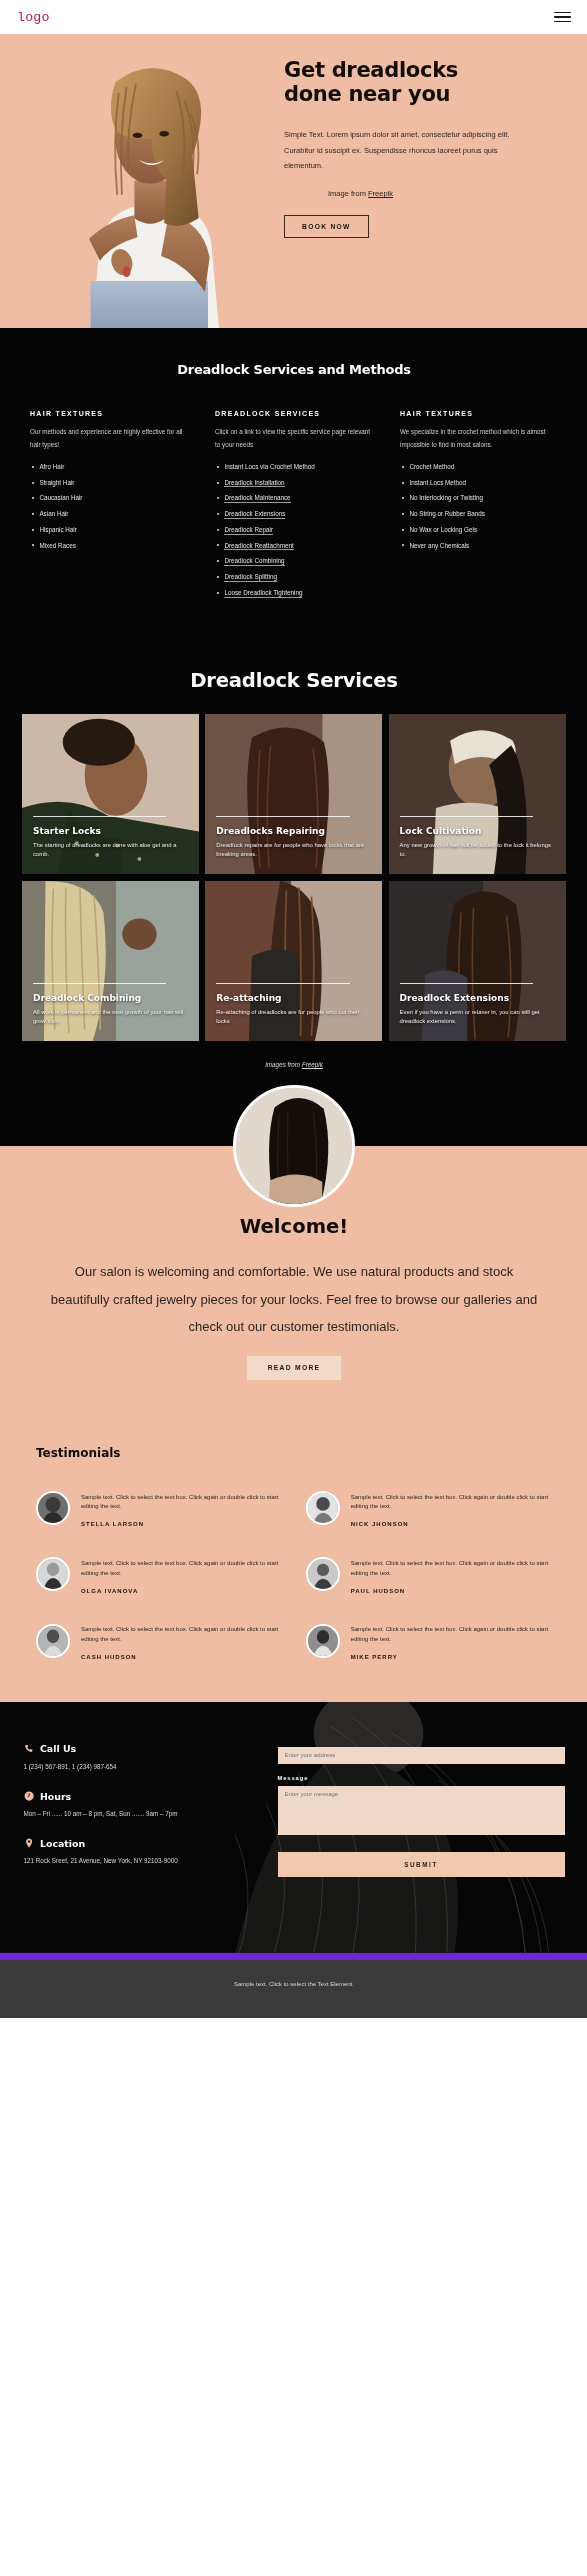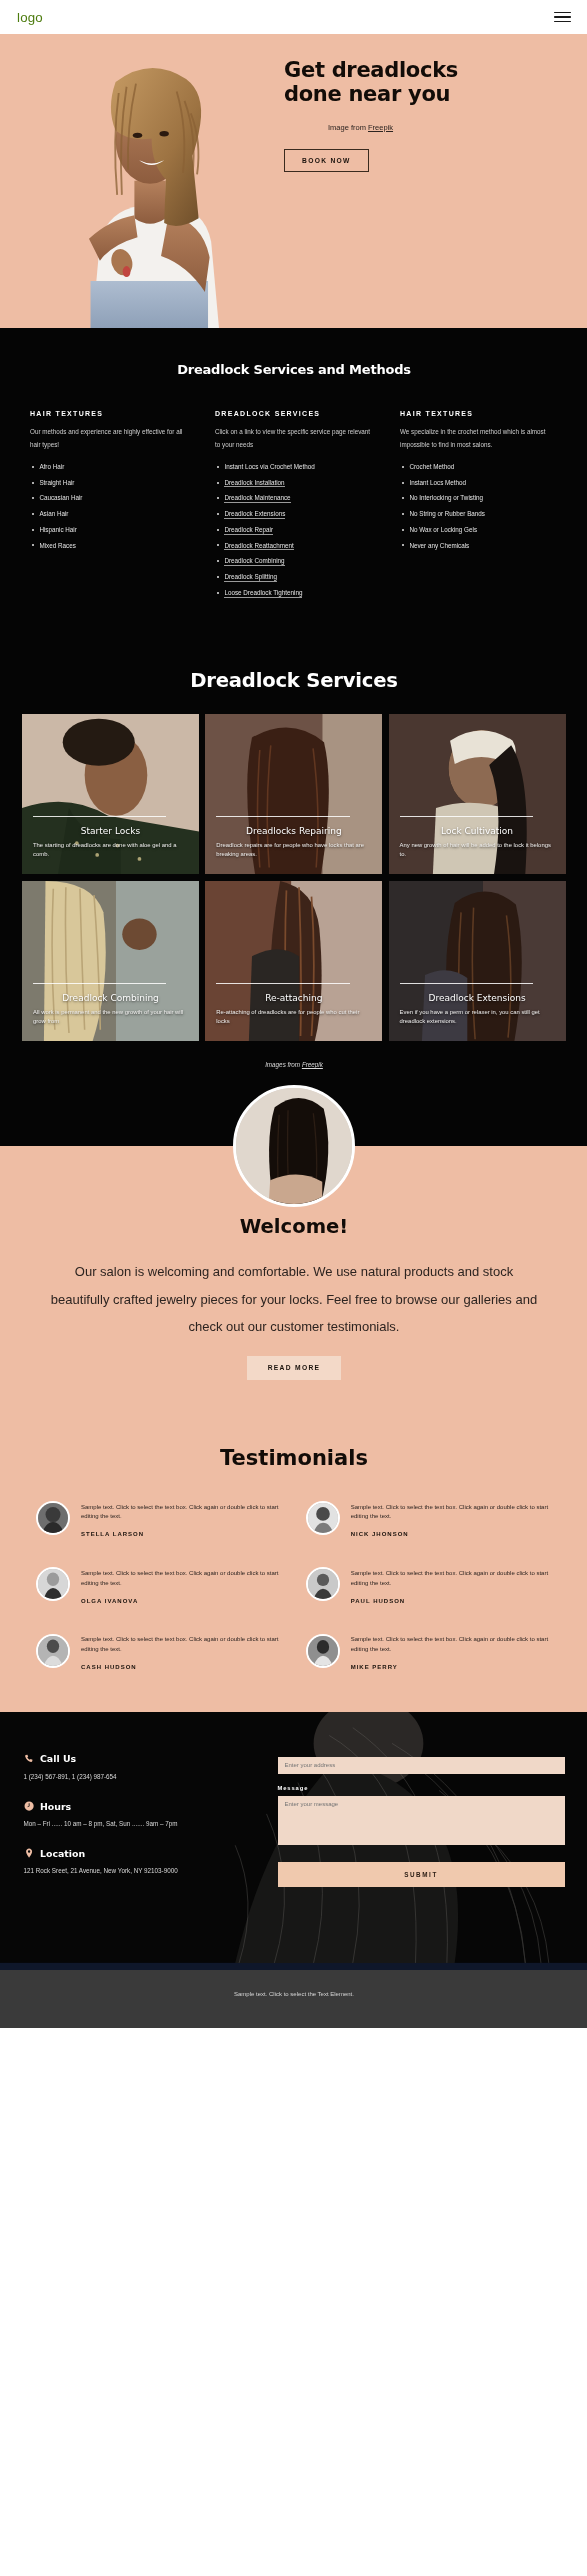--- a/index.html
+++ b/index.html
@@ -10,21 +10,21 @@
     color:#1a1a1a;
     -webkit-font-smoothing:antialiased;
   }
   .page { width:588px; position:relative; overflow:hidden; }
 
   
   .header {
     height:34px; background:#fff; display:flex; align-items:center;
     justify-content:space-between; padding:0 17px;
   }
-  .logo { font-size:13.3px; color:#4d7c0f; font-family:Liberation Sans, sans-serif; letter-spacing:0.2px; }
+  .logo { font-size:13.3px; color:#be185d; font-family:Liberation Mono, monospace; letter-spacing:0.2px; }
   .burger { width:17px; display:flex; flex-direction:column; gap:3.1px; cursor:pointer; }
   .burger i { display:block; height:1.6px; background:#1a1a1a; border-radius:0.8px; }
 
   
   .hero { background:#eebda4; display:flex; min-height:294px; position:relative; }
   .hero-img-wrap { width:270px; flex:0 0 270px; position:relative; overflow:hidden; }
   .hero-photo {
     position:absolute; left:31px; bottom:0; width:235px; height:282px;
   }
   .hero-text { flex:1; padding:23.5px 38px 0 14px; }
@@ -72,22 +72,22 @@
   .gallery { padding:27px 22px 17px; }
   .gal-title { font-size:19.6px; margin-bottom:22px; }
   .grid { display:flex; flex-wrap:wrap; gap:6.3px; }
   .card {
     position:relative; width:177px; height:161px; overflow:hidden; cursor:pointer;
   }
   .card .ph { position:absolute; inset:0; }
   .card .cap { position:absolute; left:11px; right:11px; bottom:15.7px; }
   .card .rule { height:0.9px; background:rgba(255,255,255,.85); margin-bottom:9.4px; width:86%; }
   .card .cap h4 {
-    font-family:"DejaVu Sans", sans-serif; font-size:9px; font-weight:normal; color:#fff;
-    text-shadow:0 0.8px 2.4px rgba(0,0,0,.6); margin-bottom:4.7px;text-align:center;
+    font-family:"DejaVu Sans", sans-serif; font-size:9px; font-weight:bold; color:#fff;
+    text-shadow:0 0.8px 2.4px rgba(0,0,0,.6); margin-bottom:4.7px;
   }
   .card .cap p { font-size:5.9px; line-height:1.55; color:#f0efee; text-shadow:0 0.8px 2.4px rgba(0,0,0,.7); }
   .gal-credit { text-align:center; font-size:6.3px; font-style:italic; color:#dcdcdc; margin-top:19px; }
   .gal-credit a { color:#dcdcdc; text-decoration:underline; }
 
   
   .welcome-wrap { position:relative; }
   .welcome-top { height:61px; background:#050505; }
   .welcome { background:#eebda4; padding:69px 47px 41px; text-align:center; position:relative; }
   .avatar-big {
@@ -100,33 +100,33 @@
   .welcome .wc { margin-top:17px; font-size:7.5px; color:#2d2420; }
   .welcome .wc a { color:#2d2420; text-decoration:underline; }
   .btn-filled {
     display:inline-block; margin-top:15.7px; background:#f3d9c8; border:none; padding:8.6px 20.4px;
     font-size:6.7px; font-weight:bold; letter-spacing:1.3px; color:#1a120c; cursor:pointer;
     font-family:"Liberation Sans", sans-serif;
   }
 
   
   .testi { background:#eebda4; padding:25px 36px 42px; }
-  .testi h2 { text-align:center; font-family:"DejaVu Sans", sans-serif; font-weight:bold; font-size:21px; color:#120c08; }
+  .testi h2 { text-align:left; font-family:"DejaVu Sans", sans-serif; font-weight:bold; font-size:12px; color:#120c08; }
   .t-grid { display:flex; flex-wrap:wrap; margin-top:31px; row-gap:30px; column-gap:23.5px; }
   .t-item { width:calc(50% - 11.8px); display:flex; gap:11px; }
   .t-ava {
     flex:0 0 34px; width:34px; height:34px; border-radius:50%; border:2.4px solid #fff;
     overflow:hidden; background:#bdb6b0;
   }
   .t-body { flex:1; padding-top:1.6px; }
   .t-body p { font-size:6px; line-height:1.62; color:#2d2420; }
   .t-name { margin-top:9.4px; font-size:6px; font-weight:bold; letter-spacing:1px; color:#1a120c; }
 
   
-  .contact { position:relative; background:#0f172a; padding:41px 23.5px 75px; overflow:hidden; }
+  .contact { position:relative; background:#6d28d9; padding:41px 23.5px 75px; overflow:hidden; }
   .contact .bgphoto { position:absolute; inset:0; }
   .contact-inner { position:relative; display:flex; gap:19px; z-index:2; }
   .cinfo { width:235px; }
   .cblock { margin-bottom:19px; }
   .cb-head { display:flex; align-items:center; gap:6.3px; }
   .cb-head .ico { width:10.2px; height:10.2px; color:#eebda4; display:flex; align-items:center; justify-content:center; }
   .cb-head h4 { font-family:"DejaVu Sans", sans-serif; font-size:9.4px; font-weight:bold; color:#fff; }
   .cb-text { margin-top:6.3px; font-size:6.3px; line-height:1.75; color:#dadada; }
   .cform { flex:1; padding-top:3.1px; }
   .cform input[type=text], .cform textarea {
@@ -203,20 +203,21 @@
 
         <ellipse cx="116" cy="276" rx="13" ry="17" fill="#a9764f" transform="rotate(-18 116 276)"></ellipse>
         <ellipse cx="122" cy="288" rx="5" ry="7" fill="#c1453f"></ellipse>
       </svg>
     </div>
     <div class="hero-text">
       <h1 class="hero-title">
         <span>Get dreadlocks</span><br>
         <span>done near you</span>
       </h1>
+      <p class="hero-desc">Simple Text. Lorem ipsum dolor sit amet, consectetur adipiscing elit. Curabitur id suscipit ex. Suspendisse rhoncus laoreet purus quis elementum.</p>
       <p class="hero-credit">
         <span>Image from </span><a href="#">Freepik</a>
       </p>
       <button class="btn-outline">BOOK NOW</button>
     </div>
   </div>
 
   <div class="dark methods">
     <h2 class="sec-title">Dreadlock Services and Methods</h2>
     <div class="cols">

